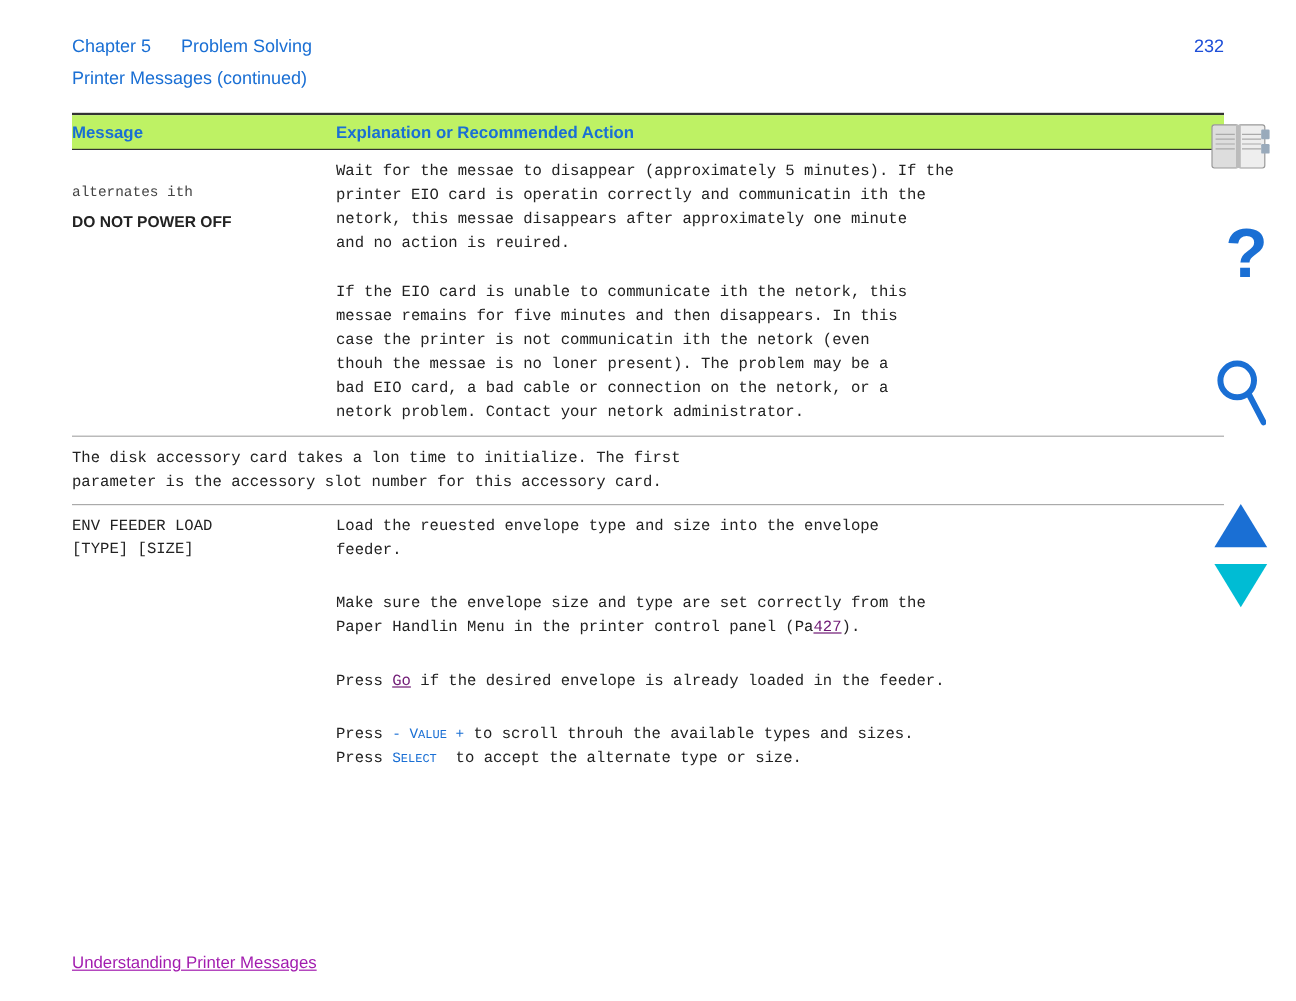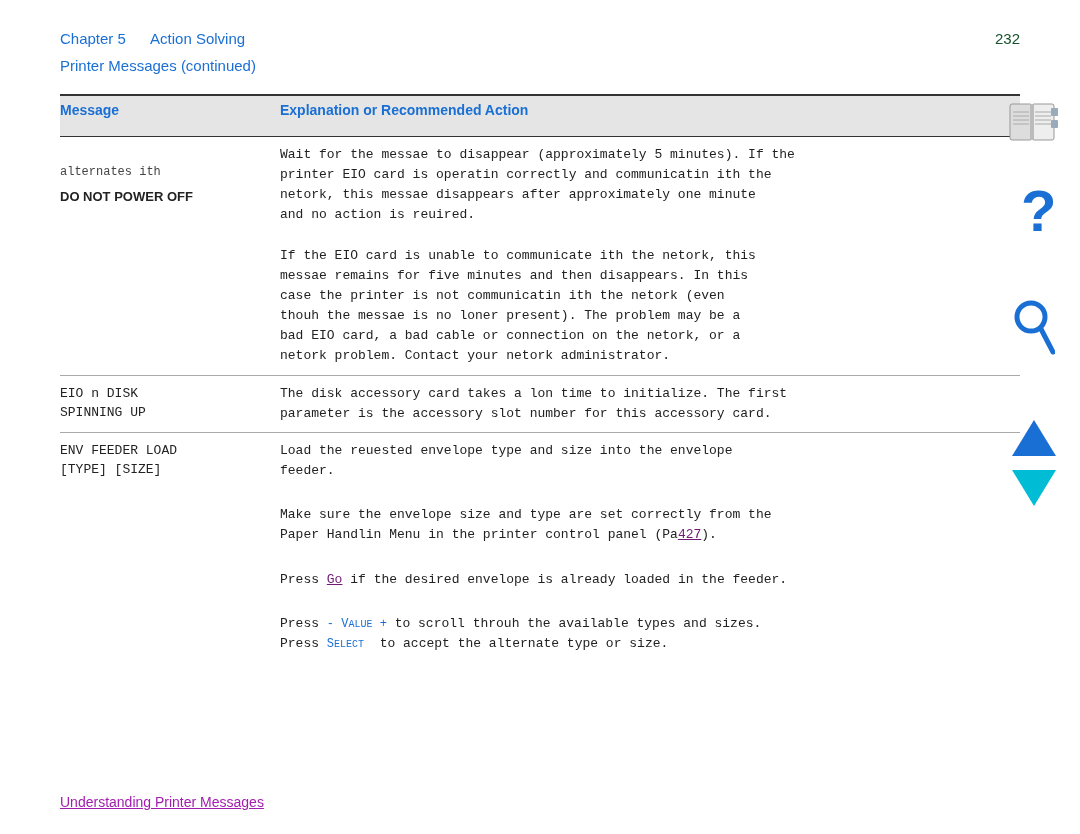--- a/index.html
+++ b/index.html
@@ -24,41 +24,41 @@
       justify-content: space-between;
       align-items: center;
       margin-bottom: 10px;
     }
     .header-left {
       color: #1a6fd4;
       font-size: 15px;
       font-weight: normal;
     }
     .header-right {
-      color: #14532d;
+      color: #1d4ed8;
       font-size: 15px;
       font-weight: normal;
     }
     .section-title {
       color: #1a6fd4;
       font-size: 15px;
       font-weight: normal;
       margin-bottom: 20px;
       margin-top: 4px;
     }
     .divider-top {
       border: none;
       border-top: 2.5px solid #333;
       margin-bottom: 0;
     }
     .table-header {
       display: flex;
-      background: #e5e5e5;
+      background: #bef264;
       border-bottom: 1.5px solid #333;
-      padding: 6px 0 18px 0;
+      padding: 6px 0 6px 0;
     }
     .col-message {
       width: 220px;
       font-weight: bold;
       color: #1a6fd4;
       font-size: 14px;
       flex-shrink: 0;
     }
     .col-explanation {
       flex: 1;
@@ -149,21 +149,21 @@
   </style>
 </head>
 <body>
 
 <div class="page">
 
   <div class="header">
     <span class="header-left">
       <span>Chapter 5</span>
       &nbsp;&nbsp;&nbsp;&nbsp;
-      <span>Action Solving</span>
+      <span>Problem Solving</span>
     </span>
     <span class="header-right">232</span>
   </div>
 
   <div class="section-title">Printer Messages (continued)</div>
 
   <hr class="divider-top">
 
   <div class="table-header">
     <div class="col-message">Message</div>
@@ -184,23 +184,20 @@
       <span>If the EIO card is unable to communicate ith the netork, this<br>
       messae remains for five minutes and then disappears. In this<br>
       case the printer is not communicatin ith the netork (even<br>
       thouh the messae is no loner present). The problem may be a<br>
       bad EIO card, a bad cable or connection on the netork, or a<br>
       netork problem. Contact your netork administrator.</span>
     </div>
   </div>
 
   <div class="table-row">
-    <div class="msg-cell">
-      <div class="msg-main">EIO n DISK<br>SPINNING UP</div>
-    </div>
     <div class="exp-cell">
       <span>The disk accessory card takes a lon time to initialize. The first<br>
       parameter is the accessory slot number for this accessory card.</span>
     </div>
   </div>
 
   <div class="table-row" style="border-bottom:none;">
     <div class="msg-cell">
       <div class="msg-main">ENV FEEDER LOAD<br>[TYPE] [SIZE]</div>
     </div>

